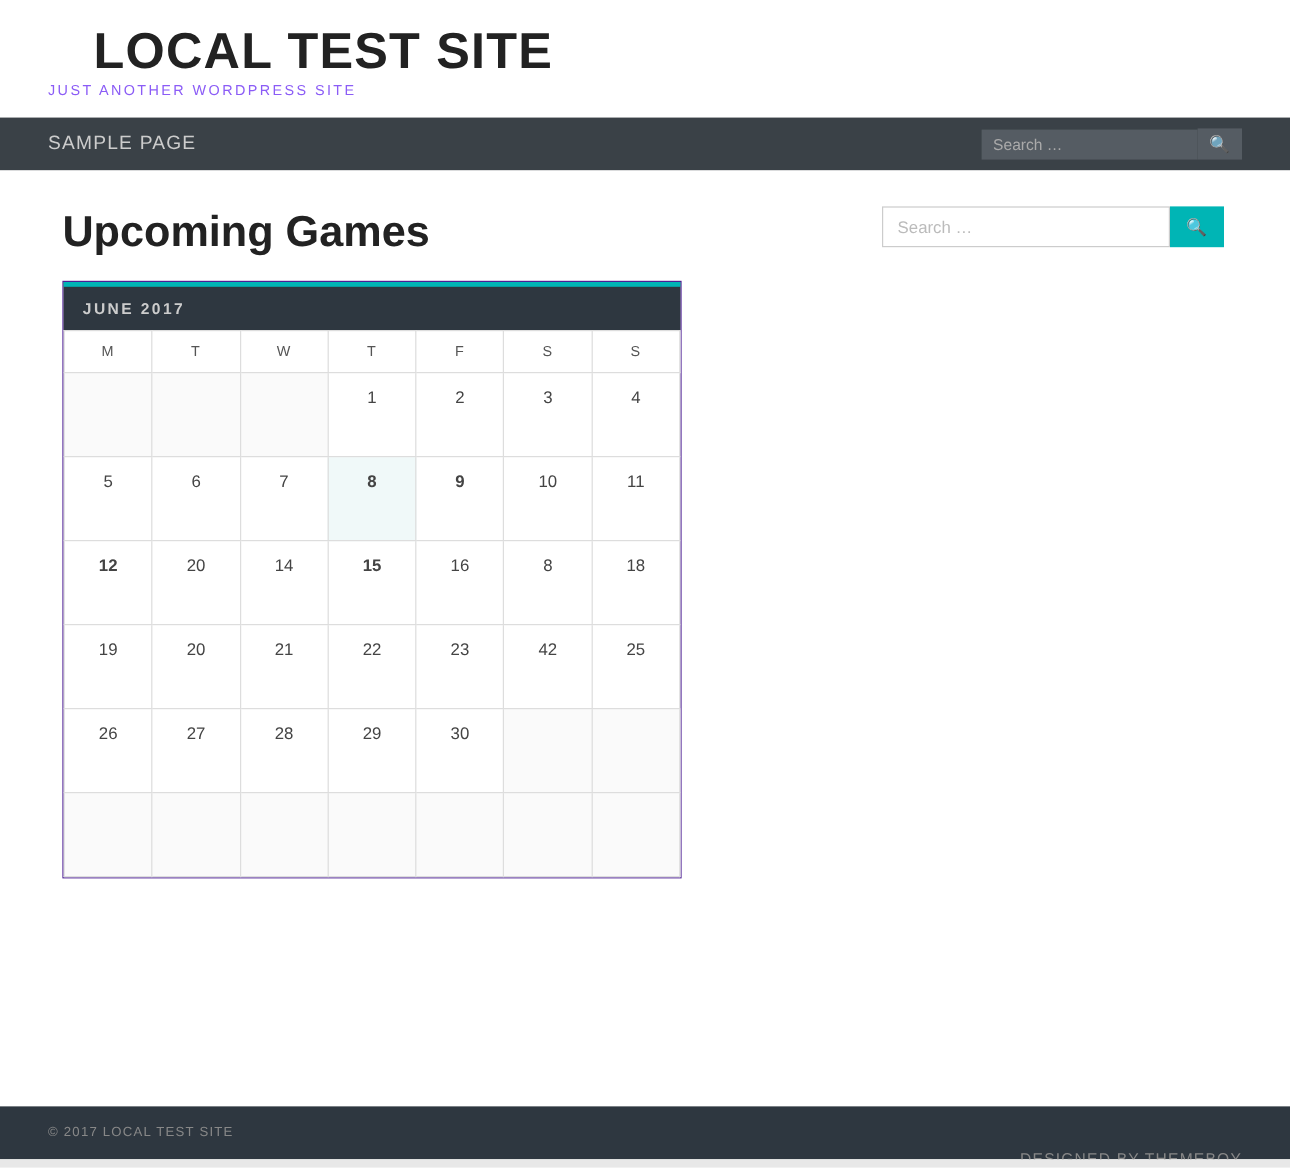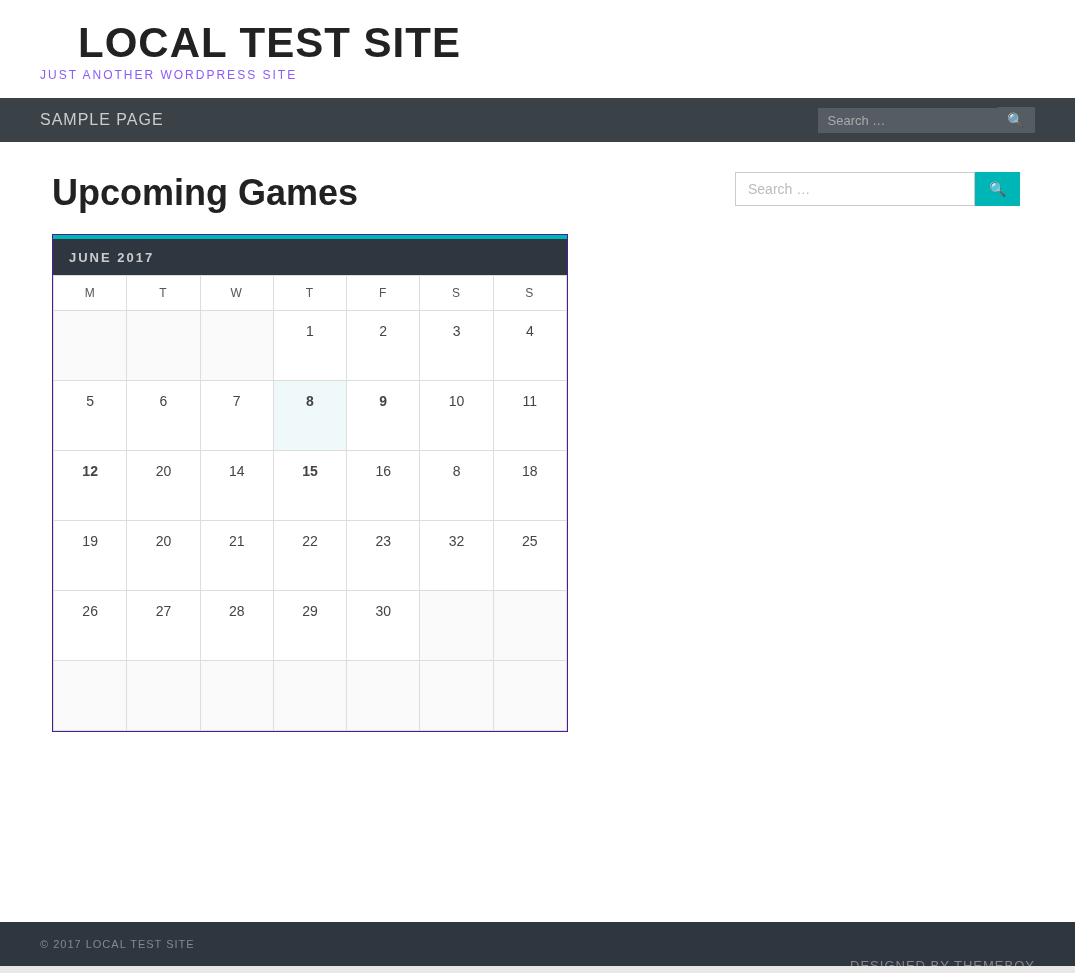--- a/index.html
+++ b/index.html
@@ -272,21 +272,21 @@
               <td>16</td>
               <td>8</td>
               <td>18</td>
             </tr>
             <tr>
               <td>19</td>
               <td>20</td>
               <td>21</td>
               <td>22</td>
               <td>23</td>
-              <td>32</td>
+              <td>42</td>
               <td>25</td>
             </tr>
             <tr>
               <td>26</td>
               <td>27</td>
               <td>28</td>
               <td>29</td>
               <td>30</td>
               <td class="cal-empty"></td>
               <td class="cal-empty"></td>

